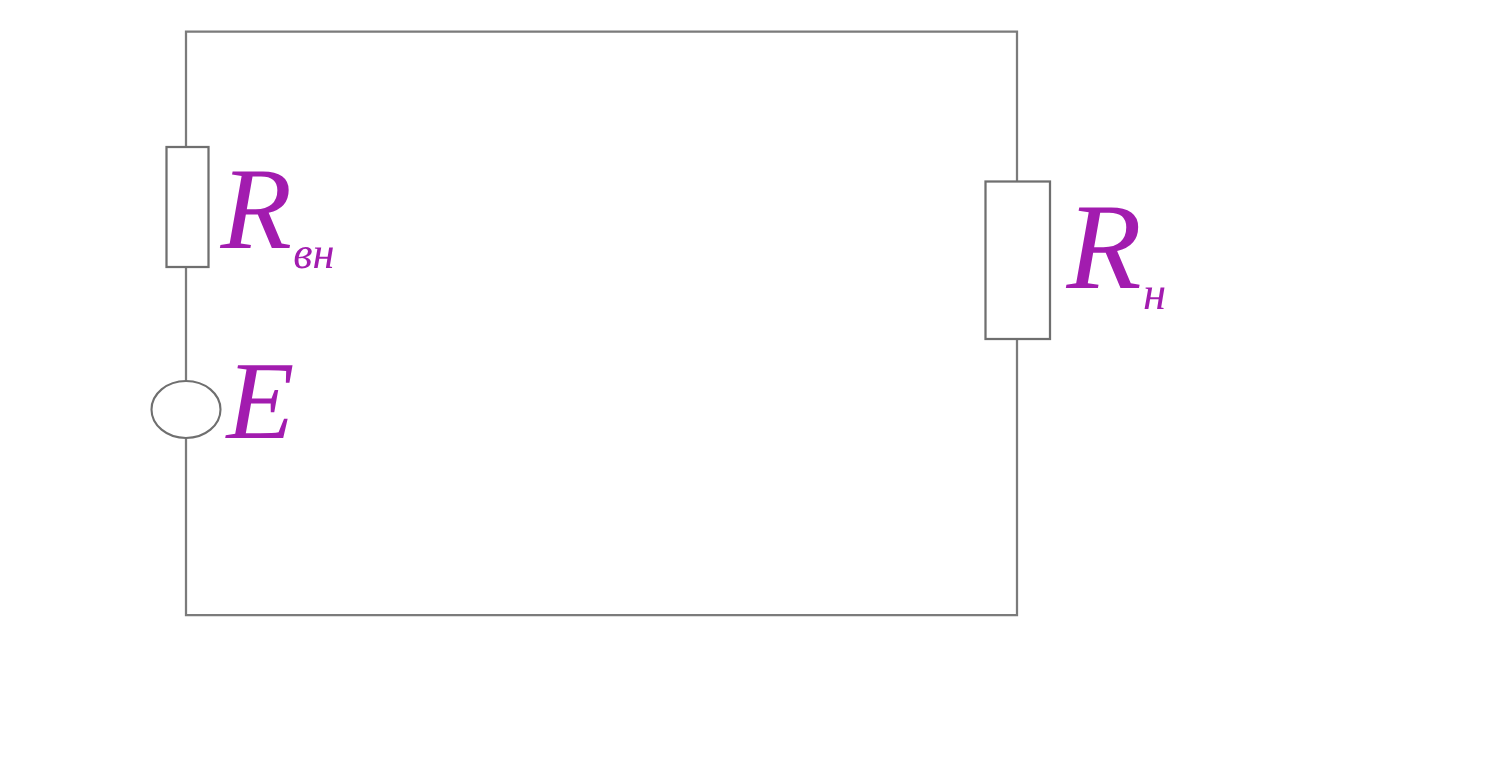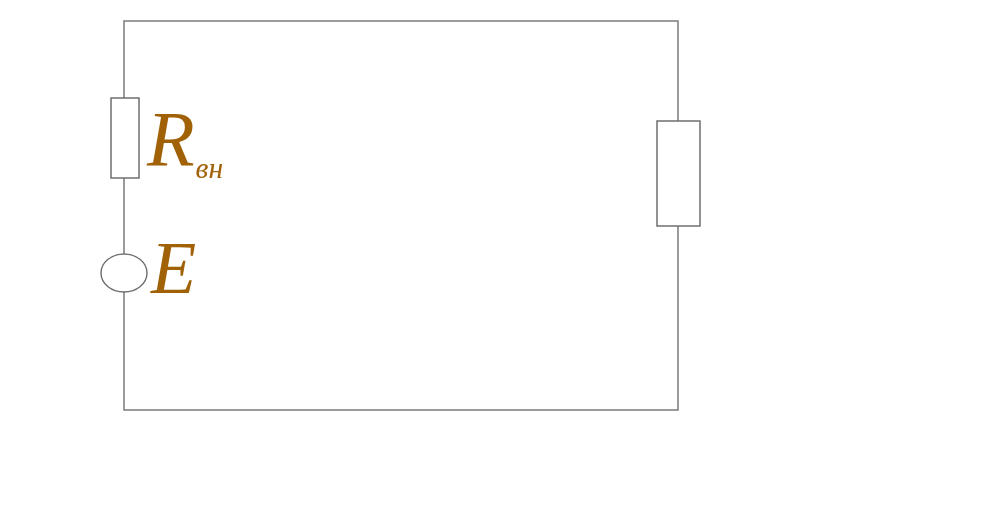--- a/index.html
+++ b/index.html
@@ -30,21 +30,21 @@
     fill: #ffffff;
     stroke-width: 1.5;
   }
   .circuit-svg .source-body {
     fill: #ffffff;
     stroke-width: 1.4;
   }
   .label {
     position: absolute;
     font-style: italic;
-    color: #a16207;
+    color: #a21caf;
     line-height: 1;
     white-space: nowrap;
     user-select: none;
   }
   .label-rvn { left: 147px; top: 100px; font-size: 78px; }
   .label-e   { left: 151px; top: 231px; font-size: 74px; }
   .label-rn  { left: 711px; top: 124px; font-size: 82px; }
   .label .sub {
     display: inline-block;
     font-size: 0.38em;
@@ -69,14 +69,17 @@
   </svg>
 
   <div class="label label-rvn">
     <span class="base">R</span><span class="sub">вн</span>
   </div>
 
   <div class="label label-e">
     <span class="base">E</span>
   </div>
 
+  <div class="label label-rn">
+    <span class="base">R</span><span class="sub">н</span>
+  </div>
 
 </div>
 
 </body></html>

